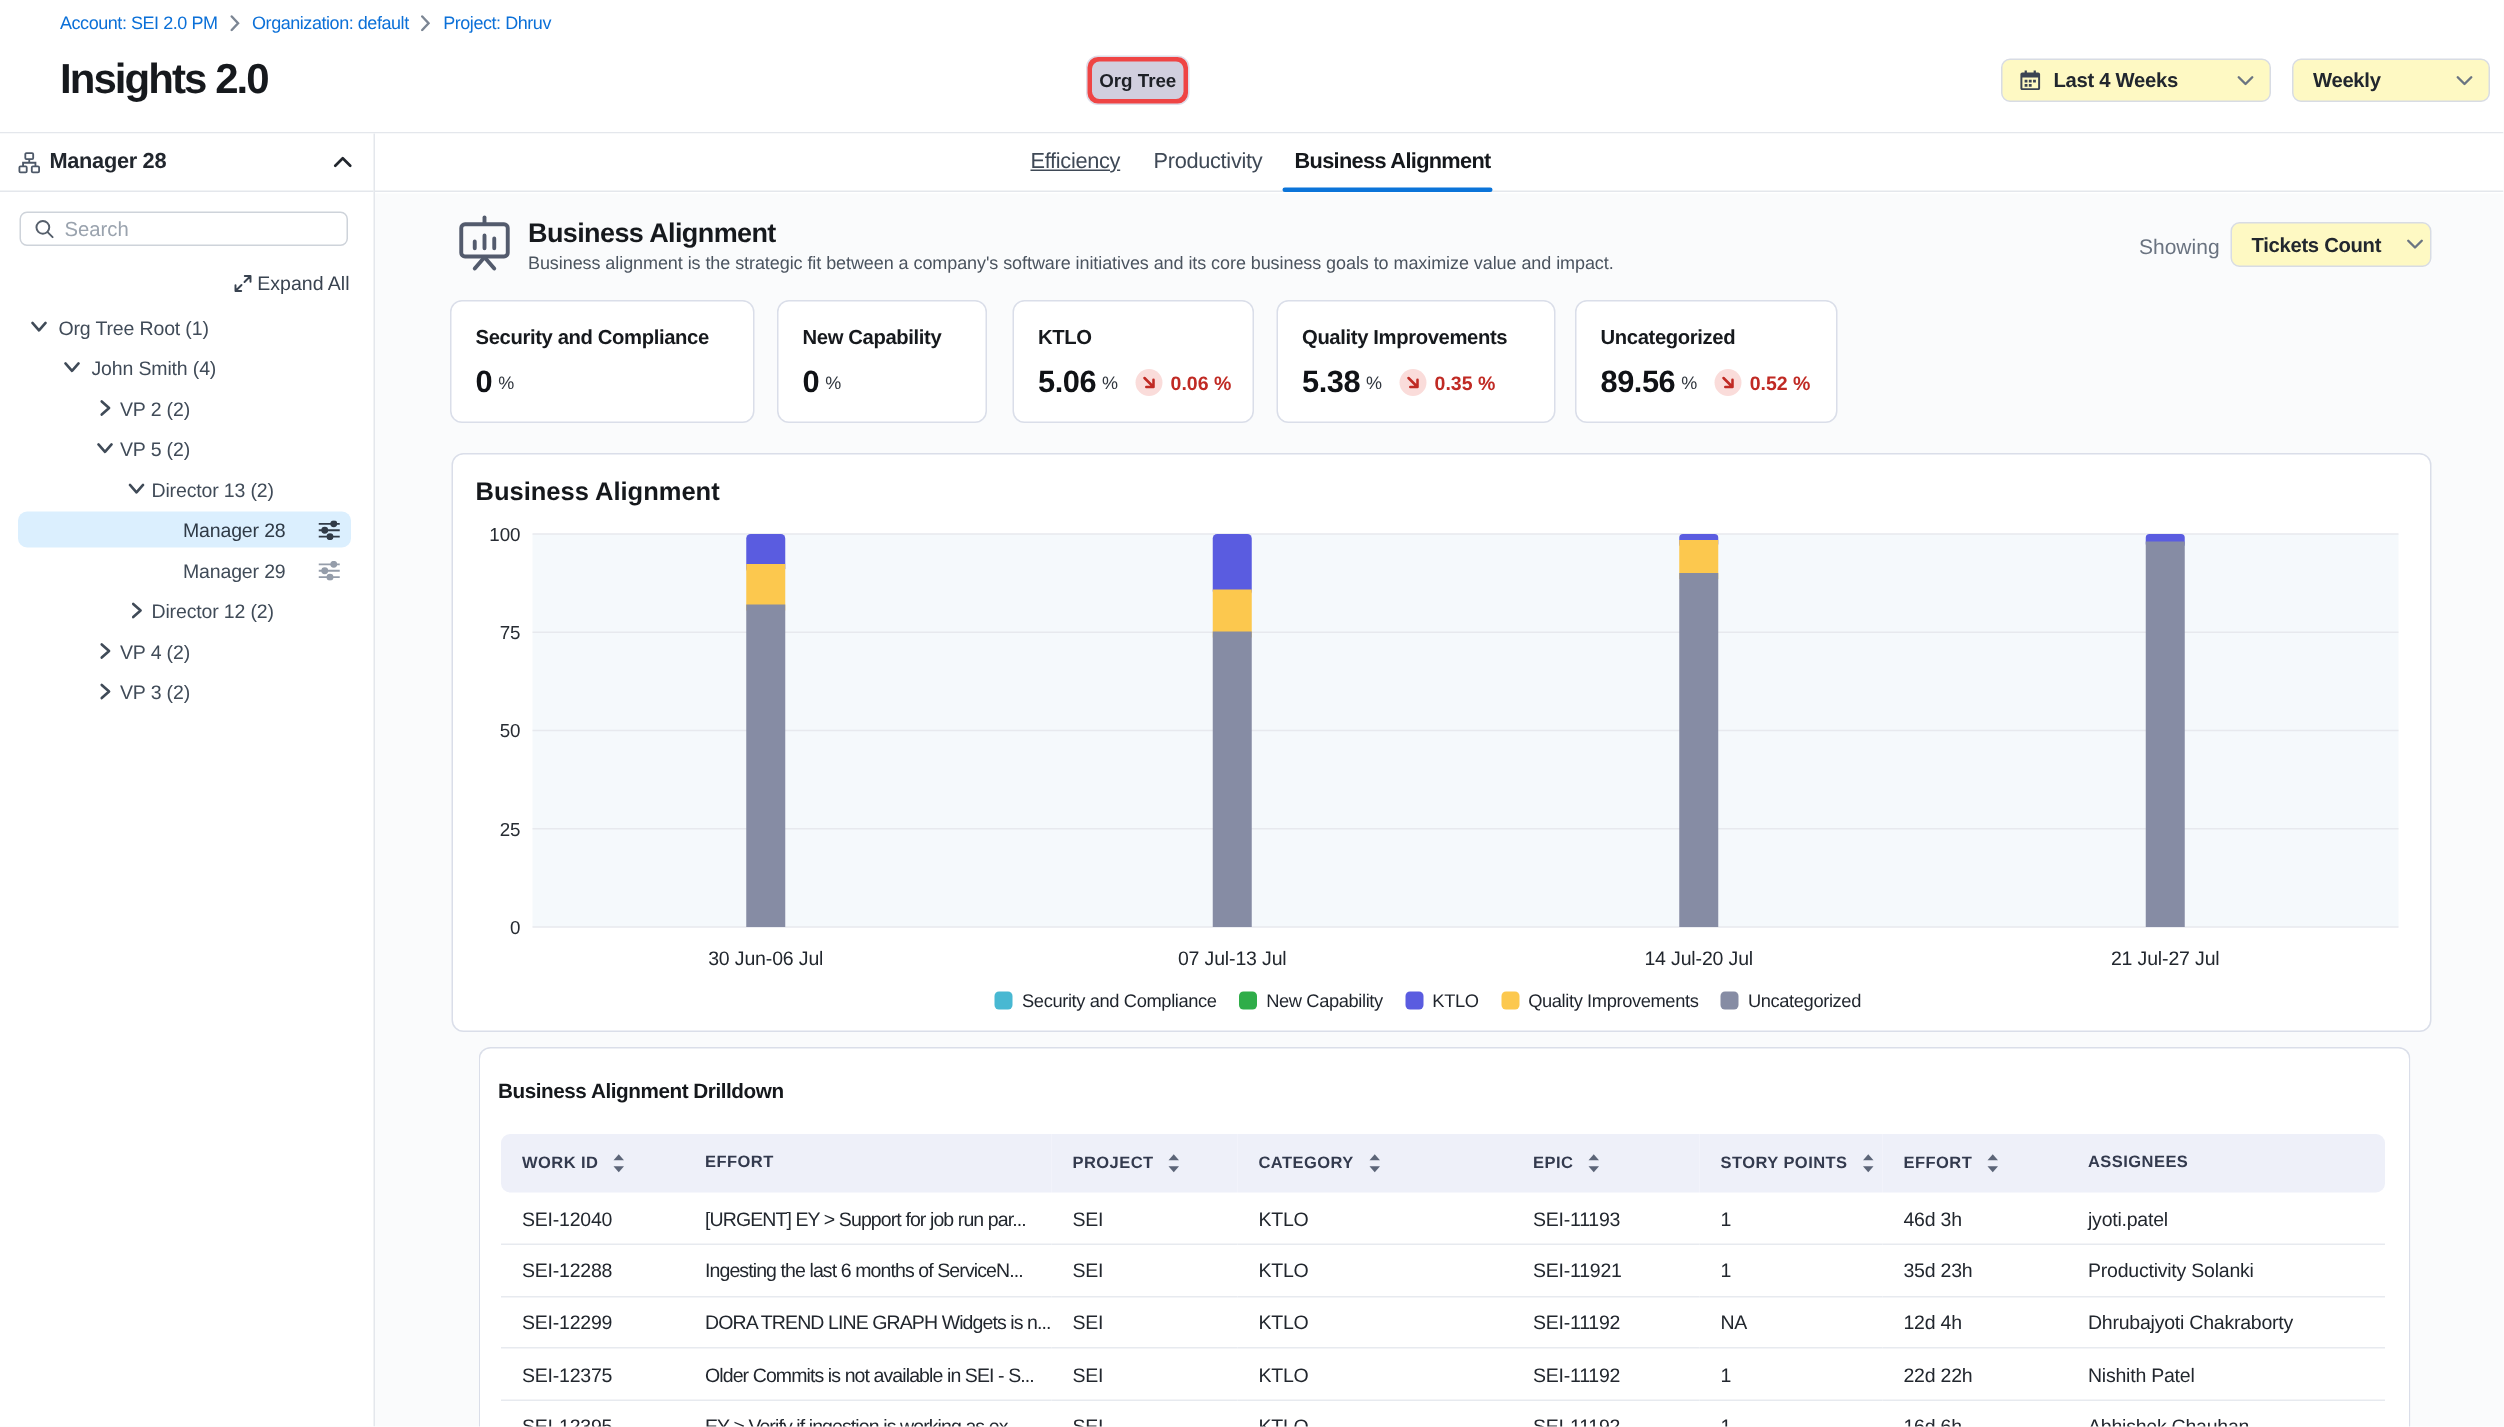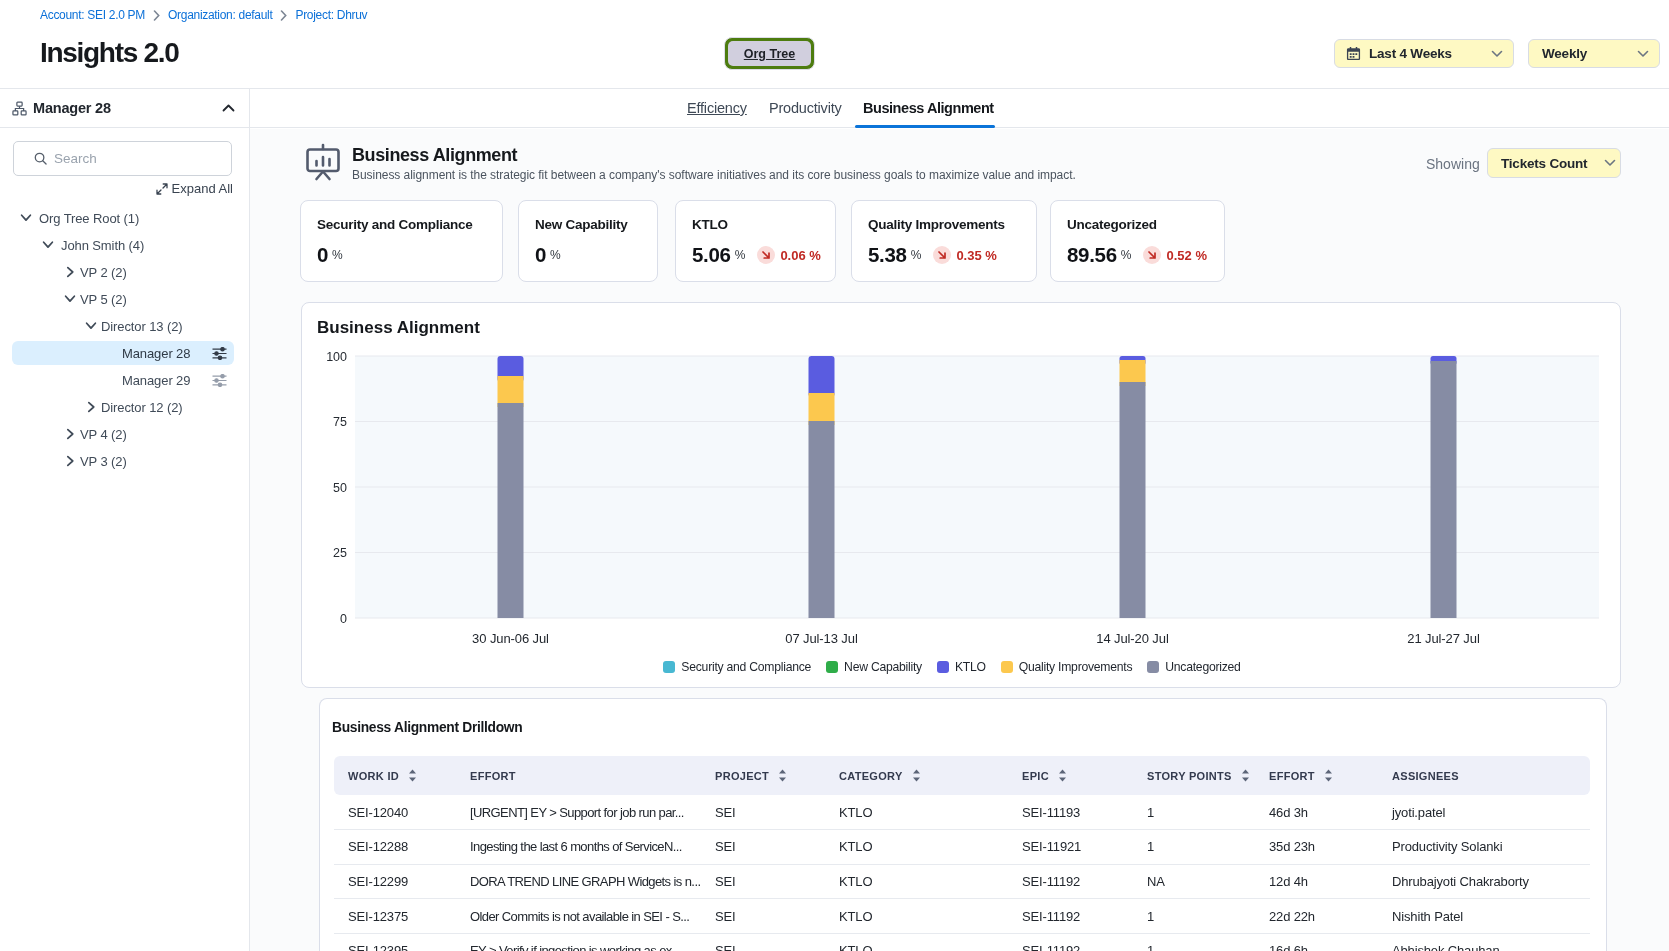--- a/index.html
+++ b/index.html
@@ -4,35 +4,35 @@
 <style>
 * { margin:0; padding:0; box-sizing:border-box; }
 html,body { width:1669px; height:951px; overflow:hidden; }
 body { font-family:"Liberation Sans", sans-serif; background:#ffffff; position:relative; color:#22272e; }
 .abs { position:absolute; }
 
 
 .crumbs { left:40px; top:8px; font-size:12px; color:#0b70d8; display:flex; align-items:center; gap:8px; letter-spacing:-0.3px; }
 .crumbs .sep { color:#7c8694; font-size:11px; }
 .pagetitle { left:40px; top:37px; font-size:28px; font-weight:bold; color:#16191d; letter-spacing:-1.3px; }
-.orgtree-outer { left:724px; top:37px; width:91px; height:33px; background:#4d7c0f; border:1px solid #dedde9; border-radius:8px; padding:3px;text-decoration:underline; }
+.orgtree-outer { left:724px; top:37px; width:69px; height:33px; background:#ef4444; border:1px solid #dedde9; border-radius:8px; padding:3px; }
 .orgtree-inner { width:100%; height:100%; background:#d1cfde; border-radius:5px; display:flex; align-items:center; justify-content:center; font-size:12.5px; font-weight:bold; color:#1d2026; }
 .dd { border:1px solid #d8dce4; border-radius:6px; background:#fef9c3; display:flex; align-items:center; font-size:13.5px; font-weight:bold; color:#22272e; letter-spacing:-0.2px; }
 .dd .chev { margin-left:auto; }
 #dd-weeks { left:1334px; top:39px; width:180px; height:29px; padding:0 10px 0 11px; }
 #dd-weekly { left:1528px; top:39px; width:132px; height:29px; padding:0 10px 0 13px; }
 
 .hline1 { left:0; top:88px; width:1669px; height:1px; background:#e4e7ec; }
 
 
 .sidebar { left:0; top:89px; width:250px; height:862px; background:#fff; border-right:1px solid #e4e7ec; }
 .sb-head { position:absolute; left:0; top:0; width:100%; height:39px; border-bottom:1px solid #e4e7ec; display:flex; align-items:center; padding:0 14px 0 12px; }
 .sb-head .name { font-size:14.5px; font-weight:bold; color:#22272e; margin-left:6px; letter-spacing:-0.2px; }
 .sb-head .caret { margin-left:auto; }
-.searchbox { position:absolute; left:13px; top:52px; width:219px; height:35px; border:1px solid #ced3da; border-radius:5px; display:flex; align-items:center; padding:0 20px; }
+.searchbox { position:absolute; left:13px; top:52px; width:219px; height:23px; border:1px solid #ced3da; border-radius:5px; display:flex; align-items:center; padding:0 9px; }
 .searchbox span { color:#9aa3ae; font-size:13.5px; margin-left:7px; }
 .expand { position:absolute; right:16px; top:92px; font-size:13px; color:#394350; display:flex; align-items:center; gap:4px; }
 .trow { position:absolute; height:24px; display:flex; align-items:center; font-size:13px; color:#404b58; letter-spacing:-0.1px; }
 .tsel { left:12px; width:222px; background:#dbeffe; border-radius:6px; padding-left:110px; color:#2f3a46; }
 .ticon { position:absolute; }
 
 
 .tabsrow { left:250px; top:89px; width:1419px; height:39px; background:#fff; border-bottom:1px solid #e4e7ec; }
 .tab { top:100px; font-size:14.5px; color:#3f4956; letter-spacing:-0.2px; }
 .tab-active { font-weight:bold; color:#15181c; letter-spacing:-0.45px; }

